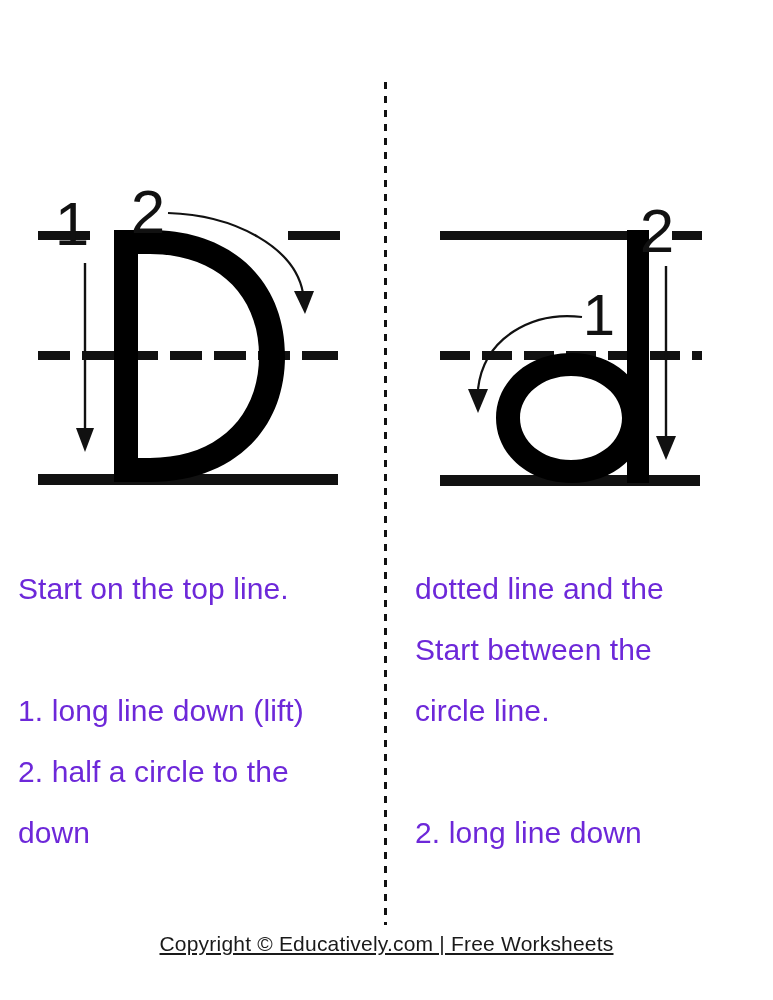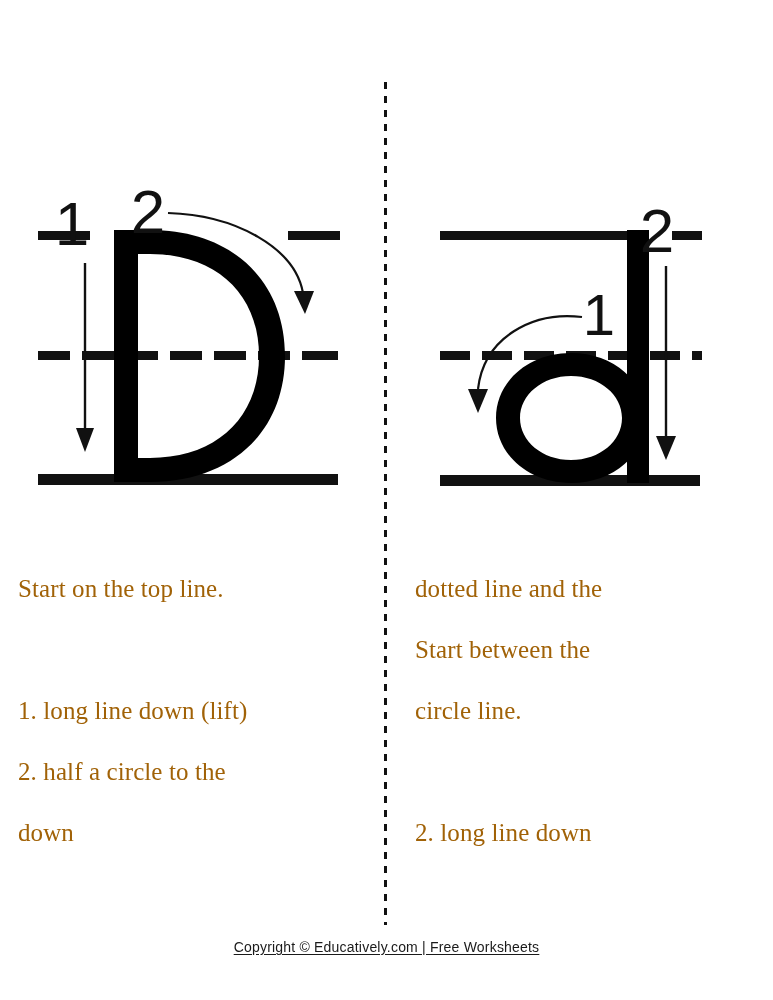--- a/index.html
+++ b/index.html
@@ -42,42 +42,41 @@
     width:386px; height:330px;
   }
   .half.right .diagram { left:13px; width:373px; }
   .diagram svg { display:block; width:100%; height:100%; }
 
   
   .instructions {
     position:absolute;
     left:18px;
     width:352px;
-    color:#a16207;
-    font-size:25px;
+    color:#6d28d9;
+    font-size:30px;
     line-height:61px;
     font-weight:400;
     letter-spacing:0.1px;
-    font-family:Liberation Serif, serif;
   }
   .half.left  .instructions { top:558px; }
   .half.right .instructions { left:28px; width:342px; top:558px; }
 
   .instr-line { white-space:pre-wrap; }
   .instr-gap { height:61px; }
 
   
   .footer {
     position:absolute;
     left:0; right:0; bottom:44px;
     text-align:center;
   }
   .footer-text {
     display:inline-block;
-    font-size:14px;
+    font-size:21px;
     color:#1a1a1a;
     text-decoration:underline;
     text-underline-offset:2px;
     letter-spacing:0.2px;
   }
 </style>
 </head>
 <body>
 
 <div id="page">

